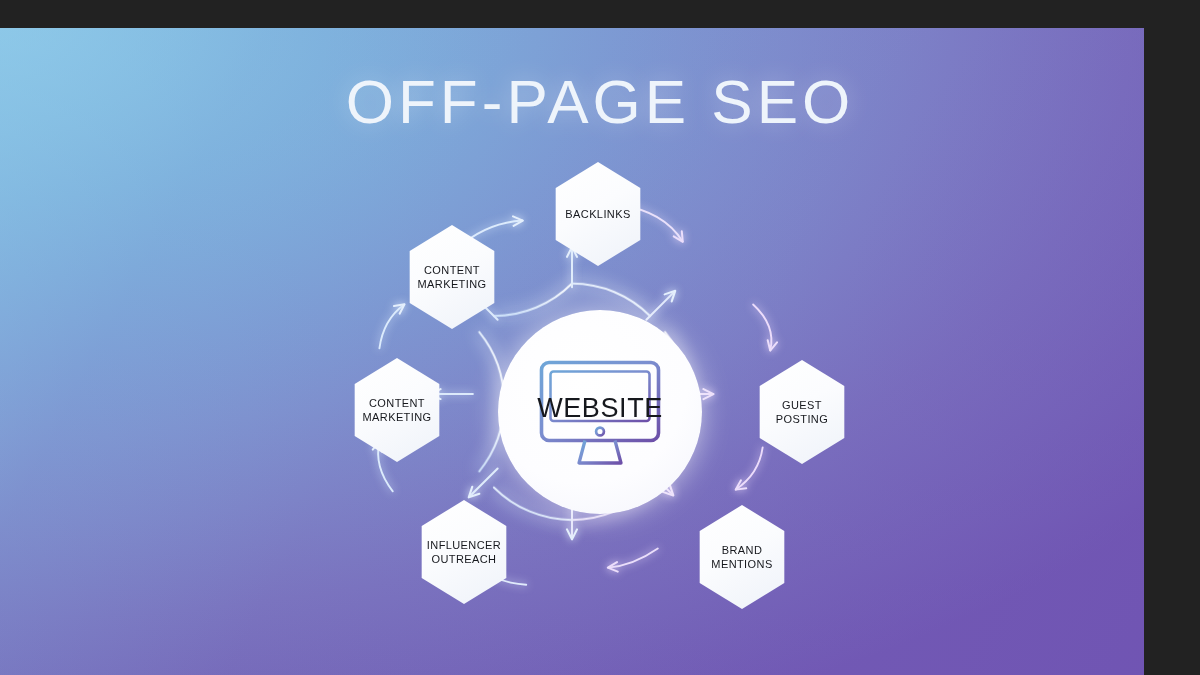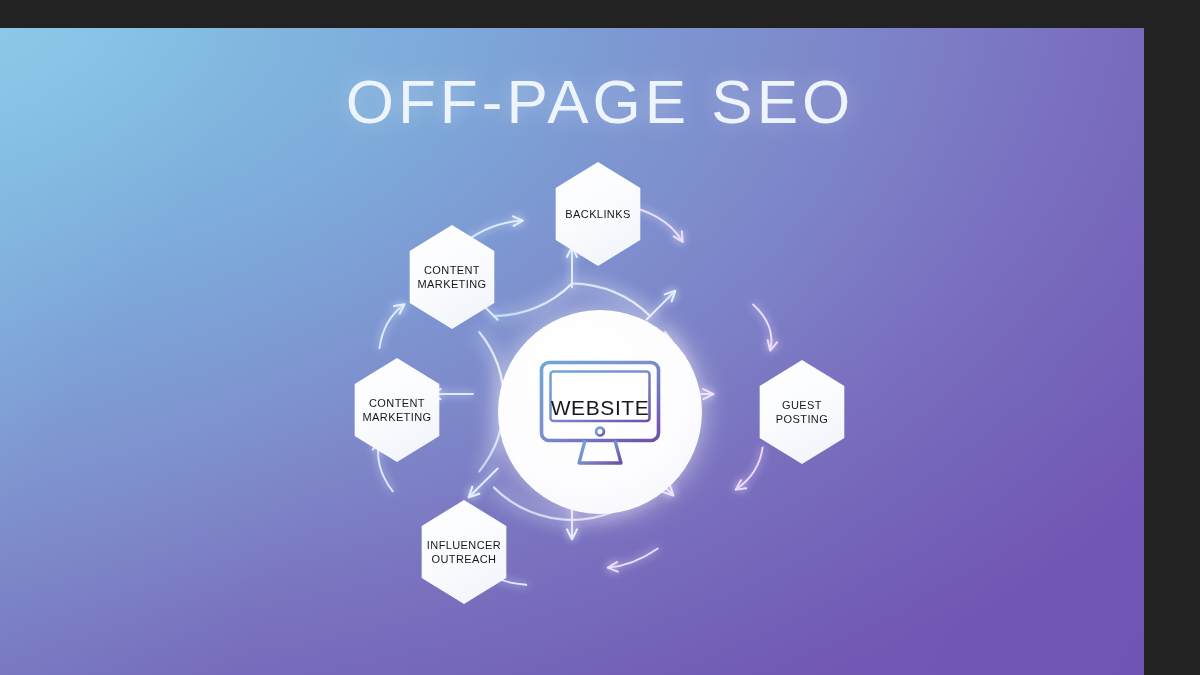--- a/index.html
+++ b/index.html
@@ -105,21 +105,21 @@
     position: absolute;
     left: 498px;
     top: 282px;
     width: 204px;
     height: 204px;
     display: flex;
     align-items: center;
     justify-content: center;
     z-index: 6;
     color: #16181d;
-    font-size: 21px;
+    font-size: 27px;
     letter-spacing: 0.6px;
     pointer-events: none;
     padding-bottom: 8px;
     box-sizing: border-box;
   }
 </style>
 </head>
 <body>
 
 <div id="stage">
@@ -214,20 +214,23 @@
 
   <div class="hex" style="left:552px; top:134px;">
     <span>BACKLINKS</span>
   </div>
 
 
   <div class="hex" style="left:756px; top:332px;">
     <span>GUEST<br>POSTING</span>
   </div>
 
+  <div class="hex" style="left:696px; top:477px;">
+    <span>BRAND<br>MENTIONS</span>
+  </div>
 
 
   <div class="hex" style="left:418px; top:472px;">
     <span>INFLUENCER<br>OUTREACH</span>
   </div>
 
   <div class="hex" style="left:351px; top:330px;">
     <span>CONTENT<br>MARKETING</span>
   </div>
 

